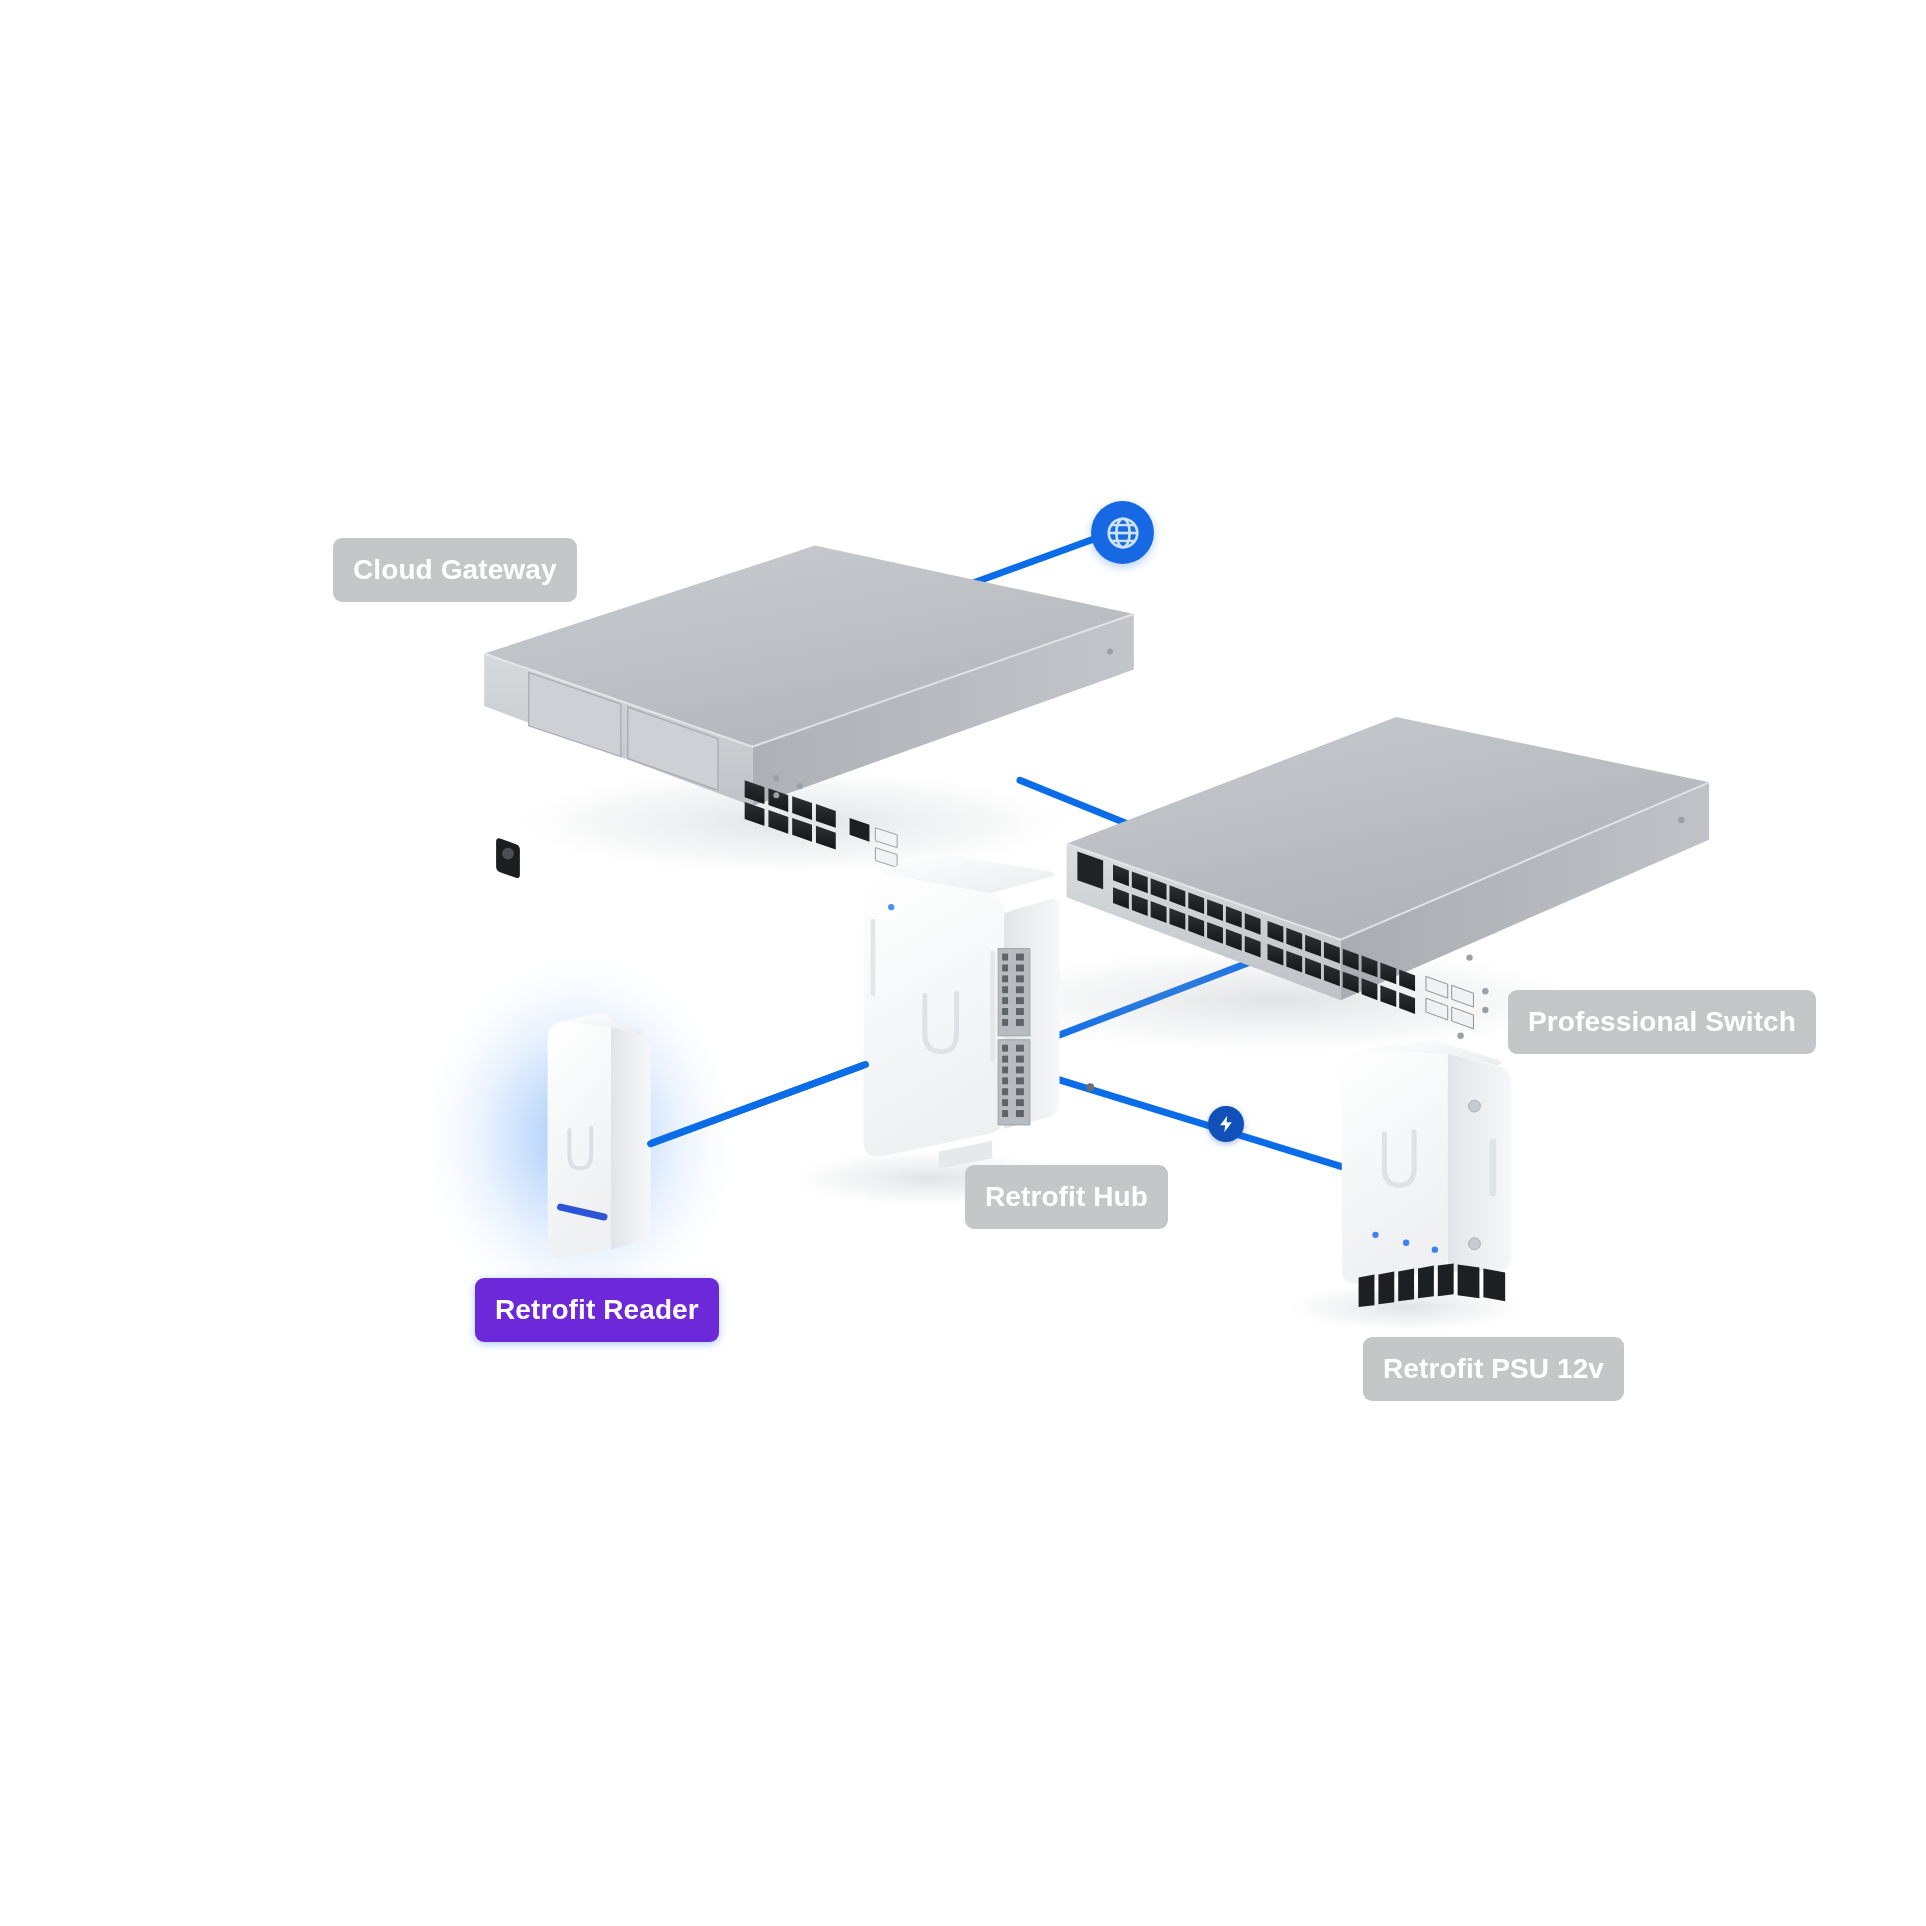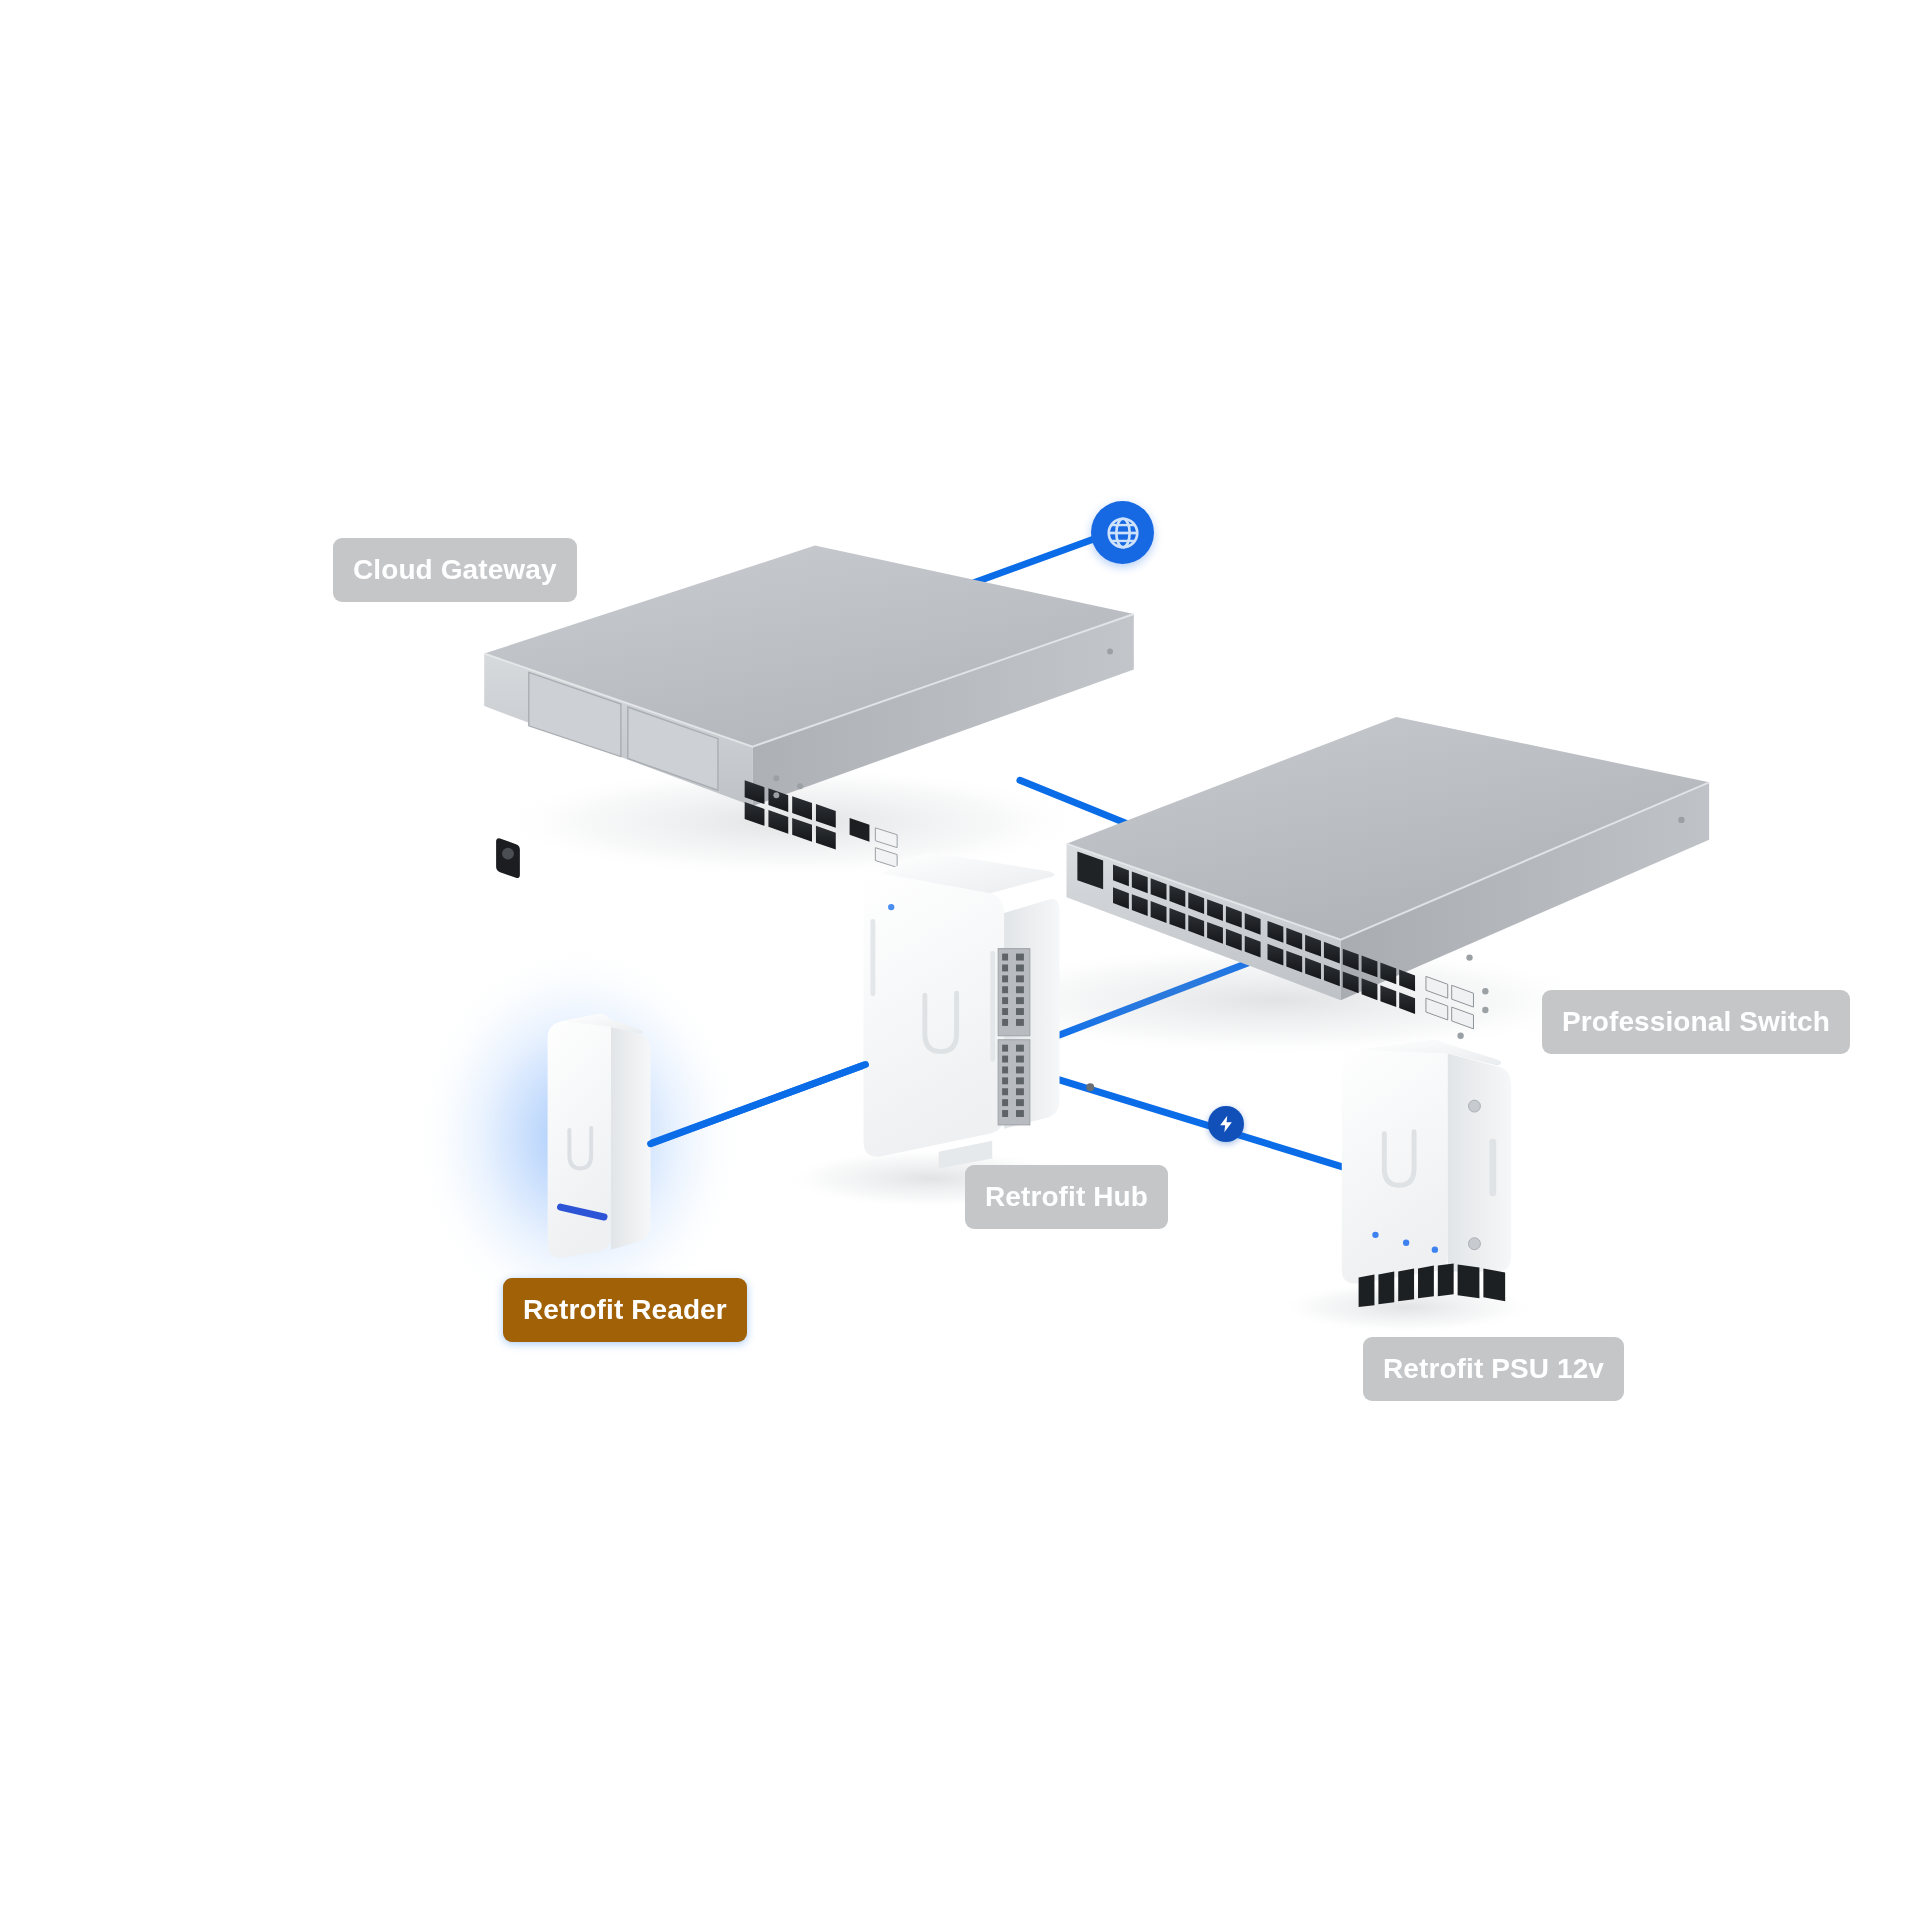--- a/index.html
+++ b/index.html
@@ -41,27 +41,26 @@
     font-weight: bold;
     letter-spacing: 0.1px;
     color: #ffffff;
     white-space: nowrap;
     box-sizing: border-box;
   }
   .pill.gray {
     background: #c4c6c8;
   }
   .pill.blue {
-    background: #a16207;
+    background: #6d28d9;
     box-shadow: 0 2px 8px rgba(11,108,232,0.35);
-    margin-left: 28px;
   }
   
   #label-cloud-gateway { left: 333px; top: 538px; }
-  #label-professional-switch { left: 1542px; top: 990px; }
+  #label-professional-switch { left: 1508px; top: 990px; }
   #label-retrofit-hub { left: 965px; top: 1165px; }
   #label-retrofit-reader { left: 475px; top: 1278px; }
   #label-retrofit-psu { left: 1363px; top: 1337px; }
 
   
   .badge {
     position: absolute;
     border-radius: 50%;
     display: flex;
     align-items: center;

